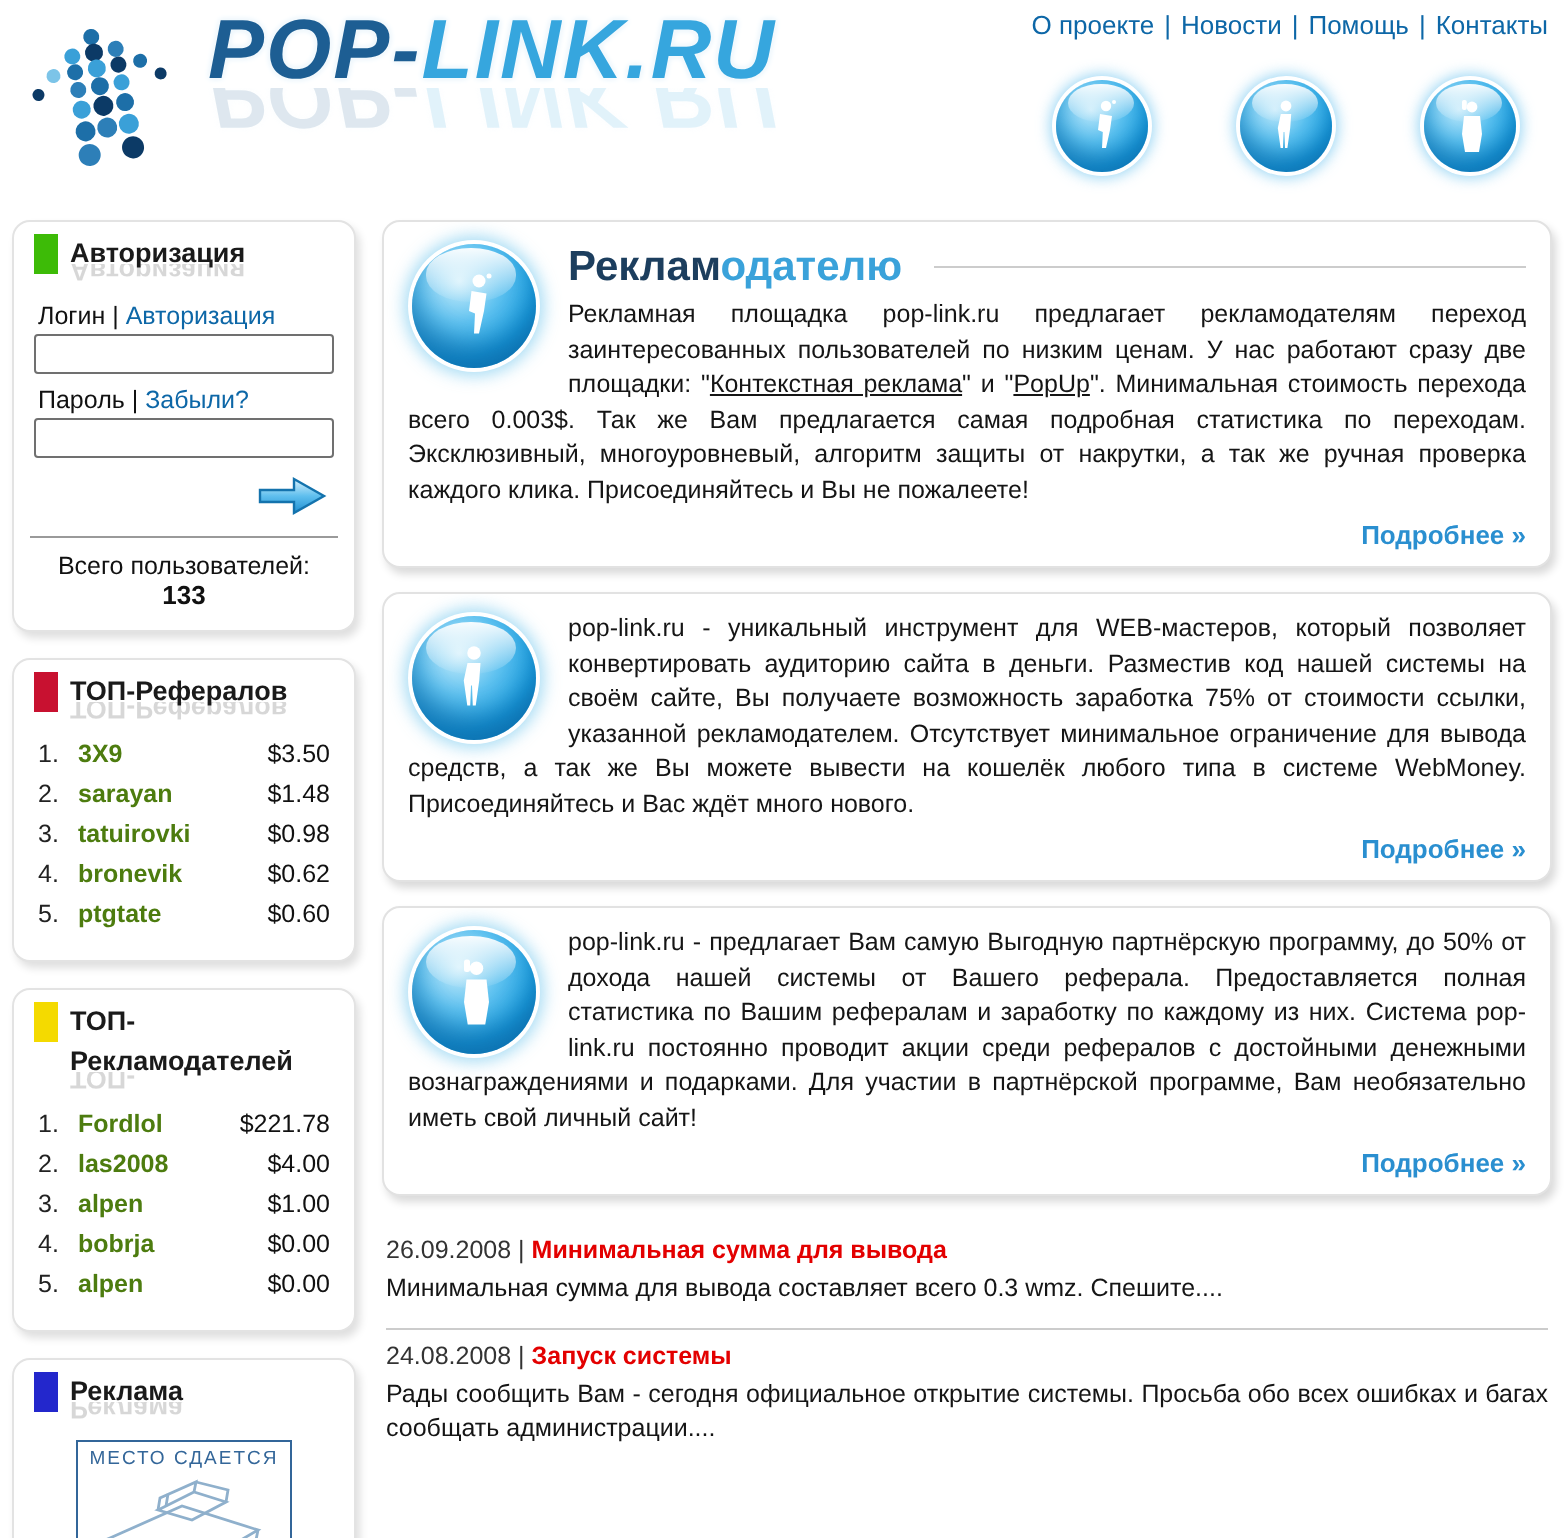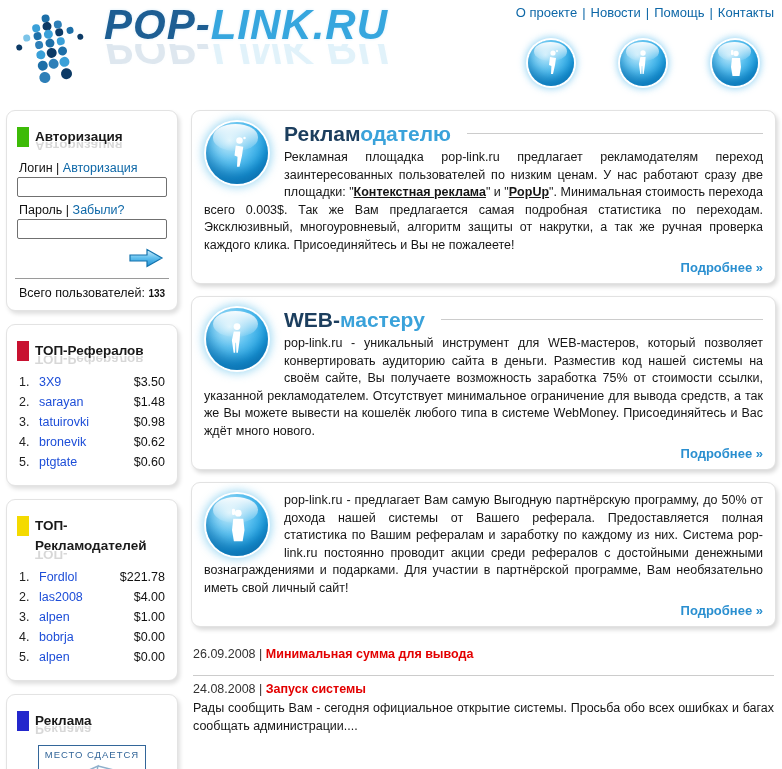--- a/index.html
+++ b/index.html
@@ -26,44 +26,44 @@
        border-radius:50%; background:linear-gradient(rgba(255,255,255,.95), rgba(255,255,255,.05)); }
   .circle-btn svg, .big-icon svg { position:absolute; left:50%; top:50%; transform:translate(-50%,-50%); }
 
   
   .content { display:flex; gap:13px; padding:8px 6px 0 6px; align-items:flex-start; }
   .sidebar { width:172px; flex:none; }
   main { flex:1; min-width:0; }
 
   
   .sbox { border:1px solid #e3e3e3; border-radius:9px; box-shadow:2px 3px 4px rgba(0,0,0,.13);
-          background:#fff; margin-bottom:13px; padding:16px 10px 10px 10px; }
+          background:#fff; margin-bottom:13px; padding:6px 10px 10px 10px; }
   .side-title { display:flex; align-items:flex-start; gap:6px; margin-bottom:4px; }
   .marker { width:12px; height:20px; flex:none; }
   .m-green { background:#3dbb07; }
   .m-red { background:#c81130; }
   .m-yellow { background:#f4da00; }
   .m-blue { background:#2327cc; }
   .s-title { font-size:13.5px; font-weight:bold; color:#1a1a1a; line-height:20px; }
   .s-title::after { content:attr(data-reflect); display:block; transform:scaleY(-1); opacity:.17;
                     height:13px; overflow:hidden; margin-top:-5px; font-weight:bold; }
 
   
   .auth-row { font-size:12.5px; margin:6px 2px 2px 2px; color:#111; }
   .auth-row a { color:#0d67a7; text-decoration:none; cursor:pointer; }
   .auth-input { width:100%; height:20px; border:1px solid #707070; border-radius:2px; font-size:12px; padding:0 4px; }
   .auth-submit { display:block; margin:8px 2px 4px auto; background:none; border:none; cursor:pointer; }
   .auth-divider { border-top:1px solid #9a9a9a; margin:6px -2px 7px -2px; }
   .users-line { font-size:12.5px; text-align:center; color:#111; }
-  .users-line b { font-size:10px; }
+  .users-line b { font-size:13px; }
 
   
   .toprow { display:flex; font-size:12.5px; margin:6px 2px; }
   .toprow .rk { width:20px; color:#222; }
-  .toprow .nm { flex:1; font-weight:normal; color:#1d4ed8; }
+  .toprow .nm { flex:1; font-weight:bold; color:#4d7c0f; }
   .toprow .am { color:#111; }
 
   
   .banner { width:108px; height:100px; border:1px solid #336699; margin:6px auto 0 auto; position:relative;
             padding:3px 4px; background:#fff; }
   .banner-title { font-size:9.5px; color:#336699; letter-spacing:1px; text-align:center; }
   .banner svg.pkg { display:block; margin:2px auto 0 auto; }
 
   
   .info-box { border:1px solid #e2e2e2; border-radius:9px; box-shadow:2px 3px 4px rgba(0,0,0,.15);
@@ -72,21 +72,21 @@
        background:radial-gradient(circle at 38% 30%, #cdeefb 0%, #5fc2f0 36%, #1ba0e1 66%, #0b7cbe 100%);
        box-shadow:0 0 0 2px #fff, 0 0 8px 4px rgba(130,205,240,.7), inset 0 -12px 12px rgba(0,70,130,.4); }
   .big-icon::before { content:""; position:absolute; left:12%; top:4%; width:72%; height:42%;
        border-radius:50%; background:linear-gradient(rgba(255,255,255,.95), rgba(255,255,255,.05)); }
   .sec-head { display:flex; align-items:center; margin:2px 0 4px 0; }
   .sec-head h2 { font-size:21px; line-height:1.1; white-space:nowrap; }
   .sec-head .hd { color:#1c3e5e; }
   .sec-head .hl { color:#3aa2da; }
   .sec-head .rule { flex:1; height:1px; background:#ccc; margin-left:16px; }
   .sec-text { font-size:12.5px; line-height:1.4; text-align:justify; color:#151515; }
-  .sec-text a { color:#151515; text-decoration:underline; cursor:pointer;font-weight:bold; }
+  .sec-text a { color:#151515; text-decoration:underline; cursor:pointer; }
   .more-link { display:block; text-align:right; font-size:13px; font-weight:bold; color:#2a8fd0;
                text-decoration:none; margin-top:6px; cursor:pointer; clear:both; }
 
   
   .news { margin-top:14px; padding:0 2px; }
   .news-item { padding:6px 0 10px 0; }
   .news-item + .news-item { border-top:1px solid #ccc; }
   .news-head { font-size:12.5px; color:#333; margin-bottom:4px; }
   .news-head .n-title { font-weight:bold; color:#e30000; }
   .news-body { font-size:12.5px; color:#151515; text-align:justify; line-height:1.4; }
@@ -305,24 +305,20 @@
         <a class="more-link">Подробнее »</a>
       </section>
 
       <section class="info-box">
         <div class="big-icon">
           <svg width="30" height="36" viewBox="0 0 24 28">
             <circle cx="12" cy="4" r="2.7" fill="#fff"></circle>
             <path d="M9.4 8 h5.2 l-0.5 7 -1.4 10 h-1.2 l-0.3 -8 h-0.4 l-0.3 8 h-1.2 l-1.4 -10 z" fill="#fff"></path>
           </svg>
         </div>
-        <div class="sec-head">
-          <h2><span class="hd">WEB-</span><span class="hl">мастеру</span></h2>
-          <span class="rule"></span>
-        </div>
         <p class="sec-text">pop-link.ru - уникальный инструмент для WEB-мастеров, который позволяет конвертировать аудиторию сайта в деньги. Разместив код нашей системы на своём сайте, Вы получаете возможность заработка 75% от стоимости ссылки, указанной рекламодателем. Отсутствует минимальное ограничение для вывода средств, а так же Вы можете вывести на кошелёк любого типа в системе WebMoney. Присоединяйтесь и Вас ждёт много нового.</p>
         <a class="more-link">Подробнее »</a>
       </section>
 
       <section class="info-box">
         <div class="big-icon">
           <svg width="30" height="36" viewBox="0 0 24 28">
             <circle cx="13" cy="4.5" r="2.7" fill="#fff"></circle>
               <rect x="8" y="1" width="2.4" height="5" rx="1" fill="#fff"></rect>
             <path d="M9 9 h8 l1 9 -1.5 9 h-7 l-1.5 -9 z" fill="#fff"></path>
@@ -332,20 +328,21 @@
         <a class="more-link">Подробнее »</a>
       </section>
 
       <div class="news">
         <div class="news-item">
           <div class="news-head">
             <span>26.09.2008</span>
             <span>|</span>
             <span class="n-title">Минимальная сумма для вывода</span>
           </div>
+          <div class="news-body">Минимальная сумма для вывода составляет всего 0.3 wmz. Спешите....</div>
         </div>
         <div class="news-item">
           <div class="news-head">
             <span>24.08.2008</span>
             <span>|</span>
             <span class="n-title">Запуск системы</span>
           </div>
           <div class="news-body">Рады сообщить Вам - сегодня официальное открытие системы. Просьба обо всех ошибках и багах сообщать администрации....</div>
         </div>
       </div>

